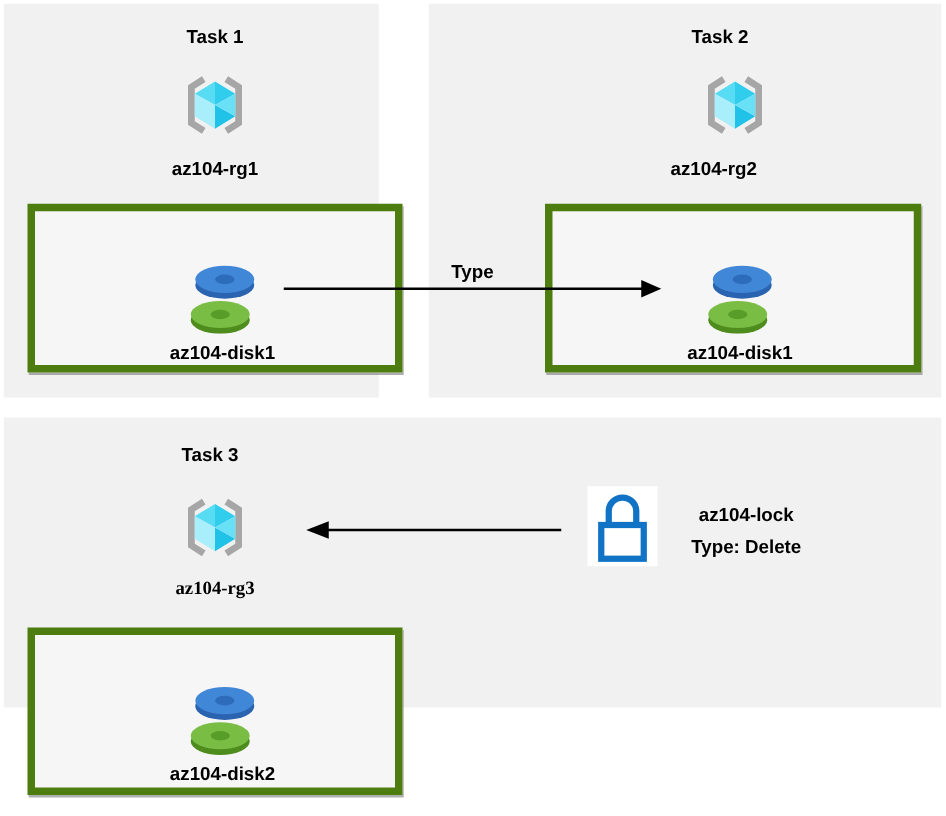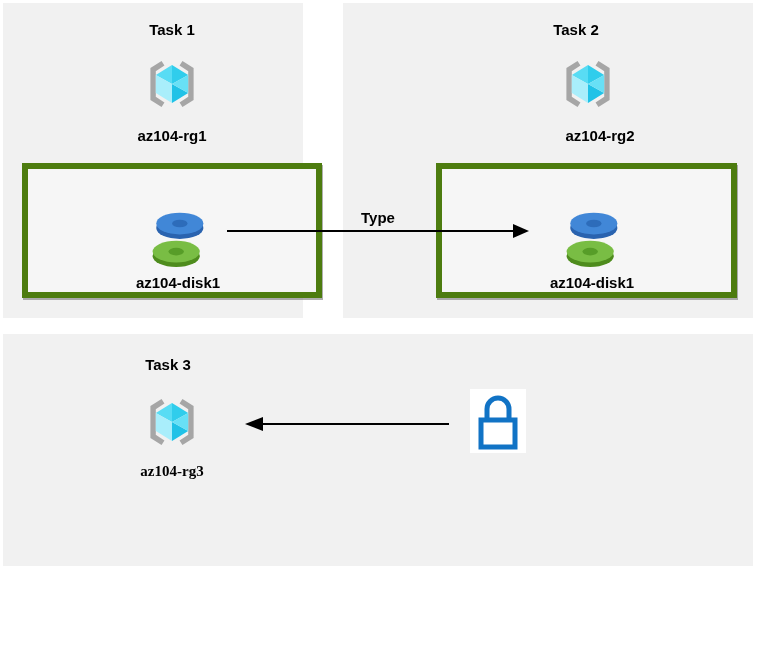--- a/index.html
+++ b/index.html
@@ -33,21 +33,21 @@
 
   
   #panel-task1 .task-title { left:169px; top:18px; }
   #panel-task1 .rg-icon    { left:169px; top:54px; }
   #panel-task1 .rg-label   { left:169px; top:124px; }
   #panel-task1 .rbox       { left:19px;  top:160px; width:300px; height:135px; }
 
   
   #panel-task2 .task-title { left:233px; top:18px; }
   #panel-task2 .rg-icon    { left:245px; top:54px; }
-  #panel-task2 .rg-label   { left:257px; top:124px; }
+  #panel-task2 .rg-label   { left:228px; top:124px; }
   #panel-task2 .rbox       { left:93px;  top:160px; width:301px; height:135px; }
 
   
   #panel-task3 .task-title { left:165px; top:22px; }
   #panel-task3 .rg-icon    { left:169px; top:61px; }
   #panel-task3 .rg-label   { left:169px; top:129px;font-family:Liberation Serif, serif; }
   #panel-task3 .rbox       { left:19px;  top:168px; width:300px; height:134px; }
 
   .rbox .disk-icon  { left:150px; top:38px; }
   .rbox .disk-label { left:150px; top:103px; }
@@ -141,28 +141,41 @@
       <path d="M22 7 L11 14 L11 46 L22 53" stroke="#a6a6a6" stroke-width="6" fill="none"></path>
       <path d="M42 7 L53 14 L53 46 L42 53" stroke="#a6a6a6" stroke-width="6" fill="none"></path>
       <polygon points="32,9 14,20 32,30" fill="#58dcf4"></polygon>
       <polygon points="32,9 50,20 32,30" fill="#30cdec"></polygon>
       <polygon points="14,20 14,40 32,51 32,30" fill="#a9eefb"></polygon>
       <polygon points="32,30 32,51 50,40" fill="#20c2e7"></polygon>
       <polygon points="32,30 50,40 50,20" fill="#68e0f6"></polygon>
     </svg>
     <div class="rg-label">az104-rg3</div>
 
+    <div class="rbox">
+      <svg class="disk-icon" width="58" height="58" viewBox="0 0 64 64">
+        <ellipse cx="34" cy="21" rx="26" ry="12" fill="#2a63af"></ellipse>
+        <ellipse cx="34" cy="16" rx="26" ry="12" fill="#4187d7"></ellipse>
+        <ellipse cx="34" cy="16" rx="8.5" ry="4.2" fill="#2d6cba"></ellipse>
+        <ellipse cx="30" cy="52" rx="26" ry="12" fill="#4e8c1d"></ellipse>
+        <ellipse cx="30" cy="47" rx="26" ry="12" fill="#79bd44"></ellipse>
+        <ellipse cx="30" cy="47" rx="8.5" ry="4.2" fill="#579d28"></ellipse>
+      </svg>
+      <div class="disk-label">az104-disk2</div>
+    </div>
 
     <div class="lock-box">
       <svg width="56" height="64" viewBox="0 0 56 64">
         <path d="M17 31 V20 a11 11 0 0 1 22 0 V31" fill="none" stroke="#1173c5" stroke-width="5"></path>
         <rect x="11" y="31" width="34" height="27" fill="#ffffff" stroke="#1173c5" stroke-width="5"></rect>
       </svg>
     </div>
     <div class="lock-text">
+      <div>az104-lock</div>
+      <div>Type: Delete</div>
     </div>
   </section>
 
   <svg id="arrow-overlay" width="757" height="653" viewBox="0 0 757 653">
     <g>
       <line x1="227" y1="231" x2="514" y2="231" stroke="#000" stroke-width="2"></line>
       <polygon points="529,231 513,224 513,238" fill="#000"></polygon>
     </g>
     <g>
       <line x1="449" y1="424" x2="262" y2="424" stroke="#000" stroke-width="2"></line>

